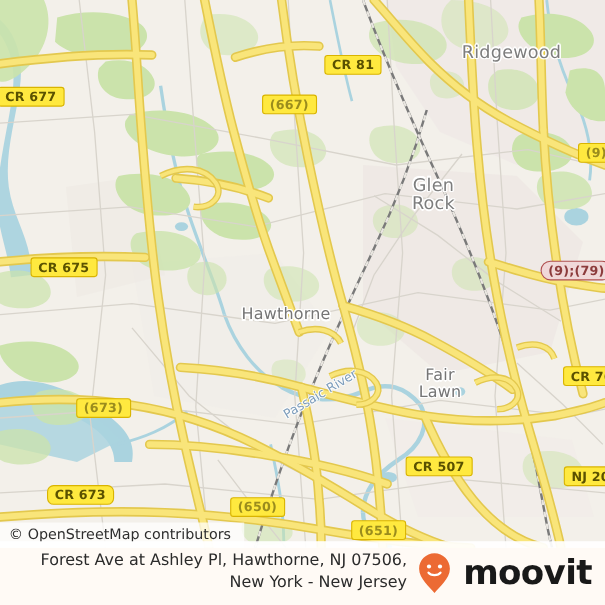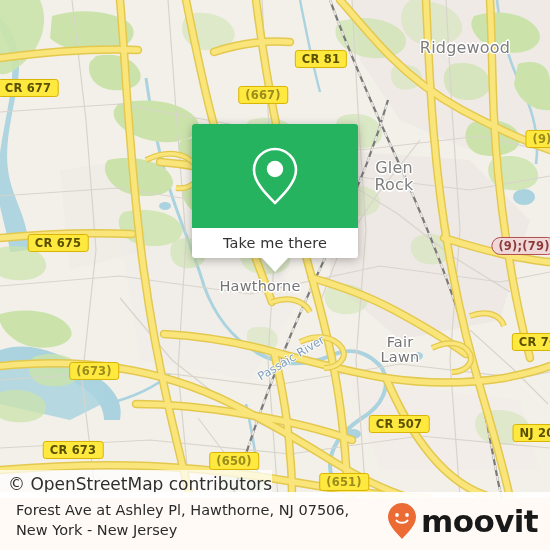--- a/index.html
+++ b/index.html
@@ -69,23 +69,23 @@
     border:1.6px solid #b05050;
     border-radius:9px;
     color:#8c3b3b;
   }
 
   
   #attrib{
     position:absolute;left:0;bottom:0;
     background:rgba(255,255,255,.72);
     color:#2e2e2e;
-    font-size:17px;
-    font-family:"DejaVu Sans", sans-serif;
-    padding:4px 0 4px 8px;
+    font-size:13px;
+    font-family:"DejaVu Sans", sans-serif;
+    padding:4px 12px 4px 8px;
     white-space:nowrap;
   }
 
   
   #popup{
     position:absolute;left:192px;top:124px;width:166px;
     filter:drop-shadow(0 2px 5px rgba(0,0,0,.28));
   }
   #popup-head{
     height:104px;border-radius:3px 3px 0 0;
@@ -118,22 +118,23 @@
     box-sizing:border-box;
     padding:0 12px 0 16px;
   }
   #caption-text{
     flex:1;
     color:#2b2b2b;
     font-size:14.5px;
     line-height:1.35;
     font-family:"DejaVu Sans", sans-serif;
     padding-right:10px;
-  }
-  #brand{display:flex;align-items:center;gap:4px;flex:none;justify-content:flex-end;}
+    text-align:right;
+  }
+  #brand{display:flex;align-items:center;gap:11px;flex:none;justify-content:flex-end;}
   #brand-word{
     color:#191919;
     font-size:31px;
     font-weight:bold;
     font-family:"DejaVu Sans", sans-serif;
     letter-spacing:-.6px;
     line-height:1;
   }
 </style>
 </head>
@@ -321,40 +322,28 @@
         <div class="shield" style="left: 28px; top: 88px;">CR 677</div>
         <div class="shield" style="left: 321px; top: 59px;">CR 81</div>
         <div class="shield paren" style="left: 215px; top: 95px;">(667)</div>
         <div class="shield paren" style="left: 494px; top: 139px;">(9)</div>
         <div class="shield" style="left: 58px; top: 243px; text-align: right;">CR 675</div>
         <div class="shield pill" style="left: 524px; top: 246px;">(9);(79)</div>
         <div class="shield" style="left: 538px; top: 342px;">CR 76</div>
         <div class="shield paren" style="left: 46px; top: 371px;">(673)</div>
         <div class="shield" style="left: 399px; top: 424px;">CR 507</div>
         <div class="shield" style="left: 537px; top: 433px;">NJ 20</div>
-        <div class="shield" style="left: 73px; top: 450px;">CR 673</div>
+        <div class="shield" style="left: 73px; top: 450px; border-radius: 6px;">CR 673</div>
         <div class="shield paren" style="left: 186px; top: 461px;">(650)</div>
         <div class="shield paren" style="left: 296px; top: 482px; text-align: right;">(651)</div>
       </div>
 
     <div id="attrib">© OpenStreetMap contributors</div>
   </div>
 
-  <div id="popup">
-    <div id="popup-head" style="background: rgb(38, 179, 95);">
-      <svg width="52" height="64" viewBox="0 0 52 64">
-        <path d="M26 5 C 14.4 5, 5 14.4, 5 26 C 5 38.5, 18 51, 26 59 C 34 51, 47 38.5, 47 26 C 47 14.4, 37.6 5, 26 5 Z" fill="none" stroke="#ffffff" stroke-width="2.6" stroke-linejoin="round"></path>
-        <circle cx="26" cy="25" r="8.2" fill="#ffffff"></circle>
-      </svg>
-    </div>
-    <div id="popup-body">
-      <span id="popup-label">Take me there</span>
-    </div>
-    <div id="popup-tail"></div>
-  </div>
 
   <div id="caption">
     <div id="caption-text">Forest Ave at Ashley Pl, Hawthorne, NJ 07506, New York - New Jersey</div>
     <div id="brand">
       <svg width="30" height="38" viewBox="0 0 30 38">
         <path d="M15 1 C 7.3 1, 1 7.3, 1 15 C 1 24, 11 32, 15 37 C 19 32, 29 24, 29 15 C 29 7.3, 22.7 1, 15 1 Z" fill="#ec6a33"></path>
         <circle cx="10" cy="13" r="1.9" fill="#ffffff"></circle>
         <circle cx="20" cy="13" r="1.9" fill="#ffffff"></circle>
         <path d="M9.5 18.5 C 11.6 21.6, 18.4 21.6, 20.5 18.5" fill="none" stroke="#ffffff" stroke-width="2" stroke-linecap="round"></path>
       </svg>

